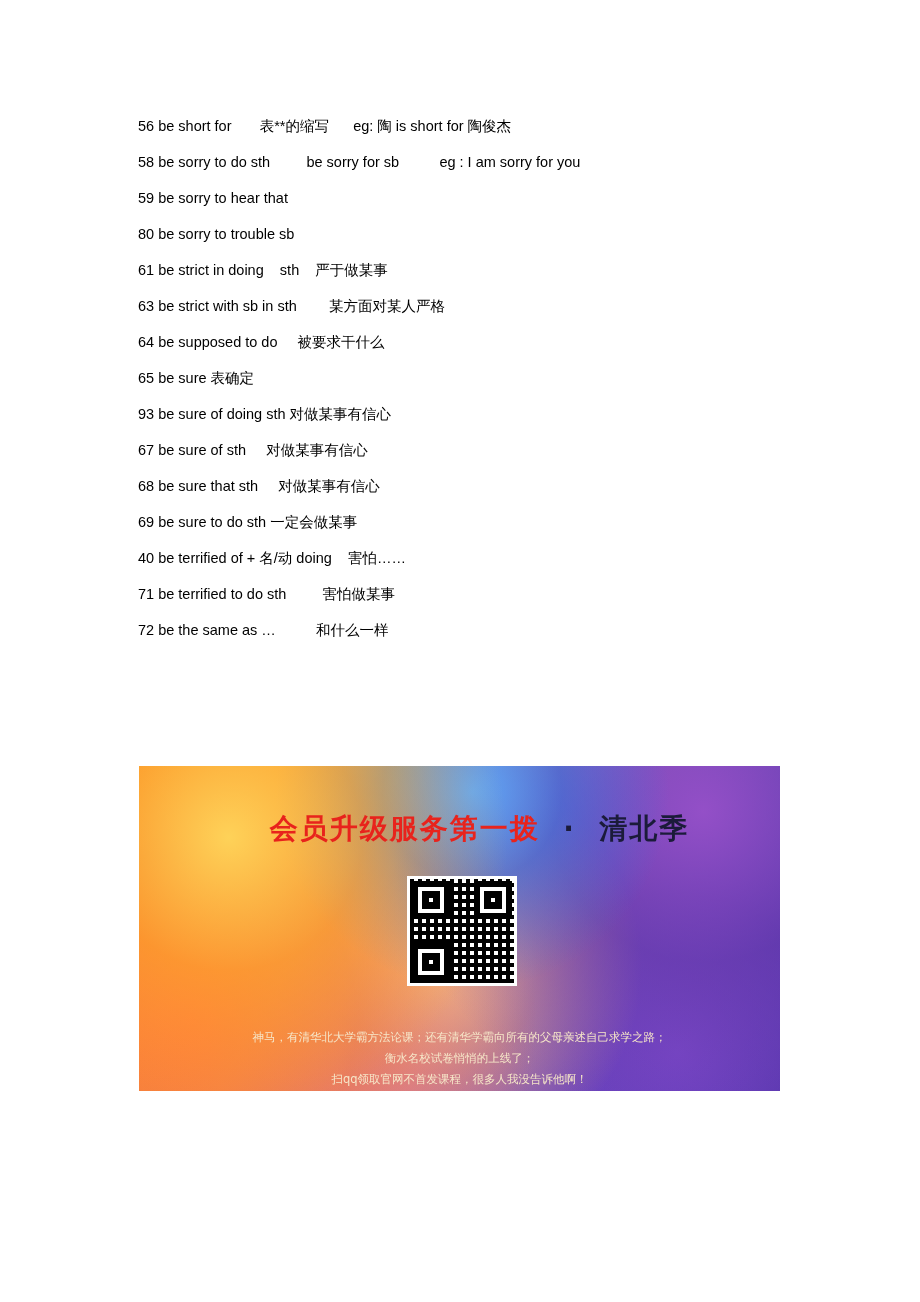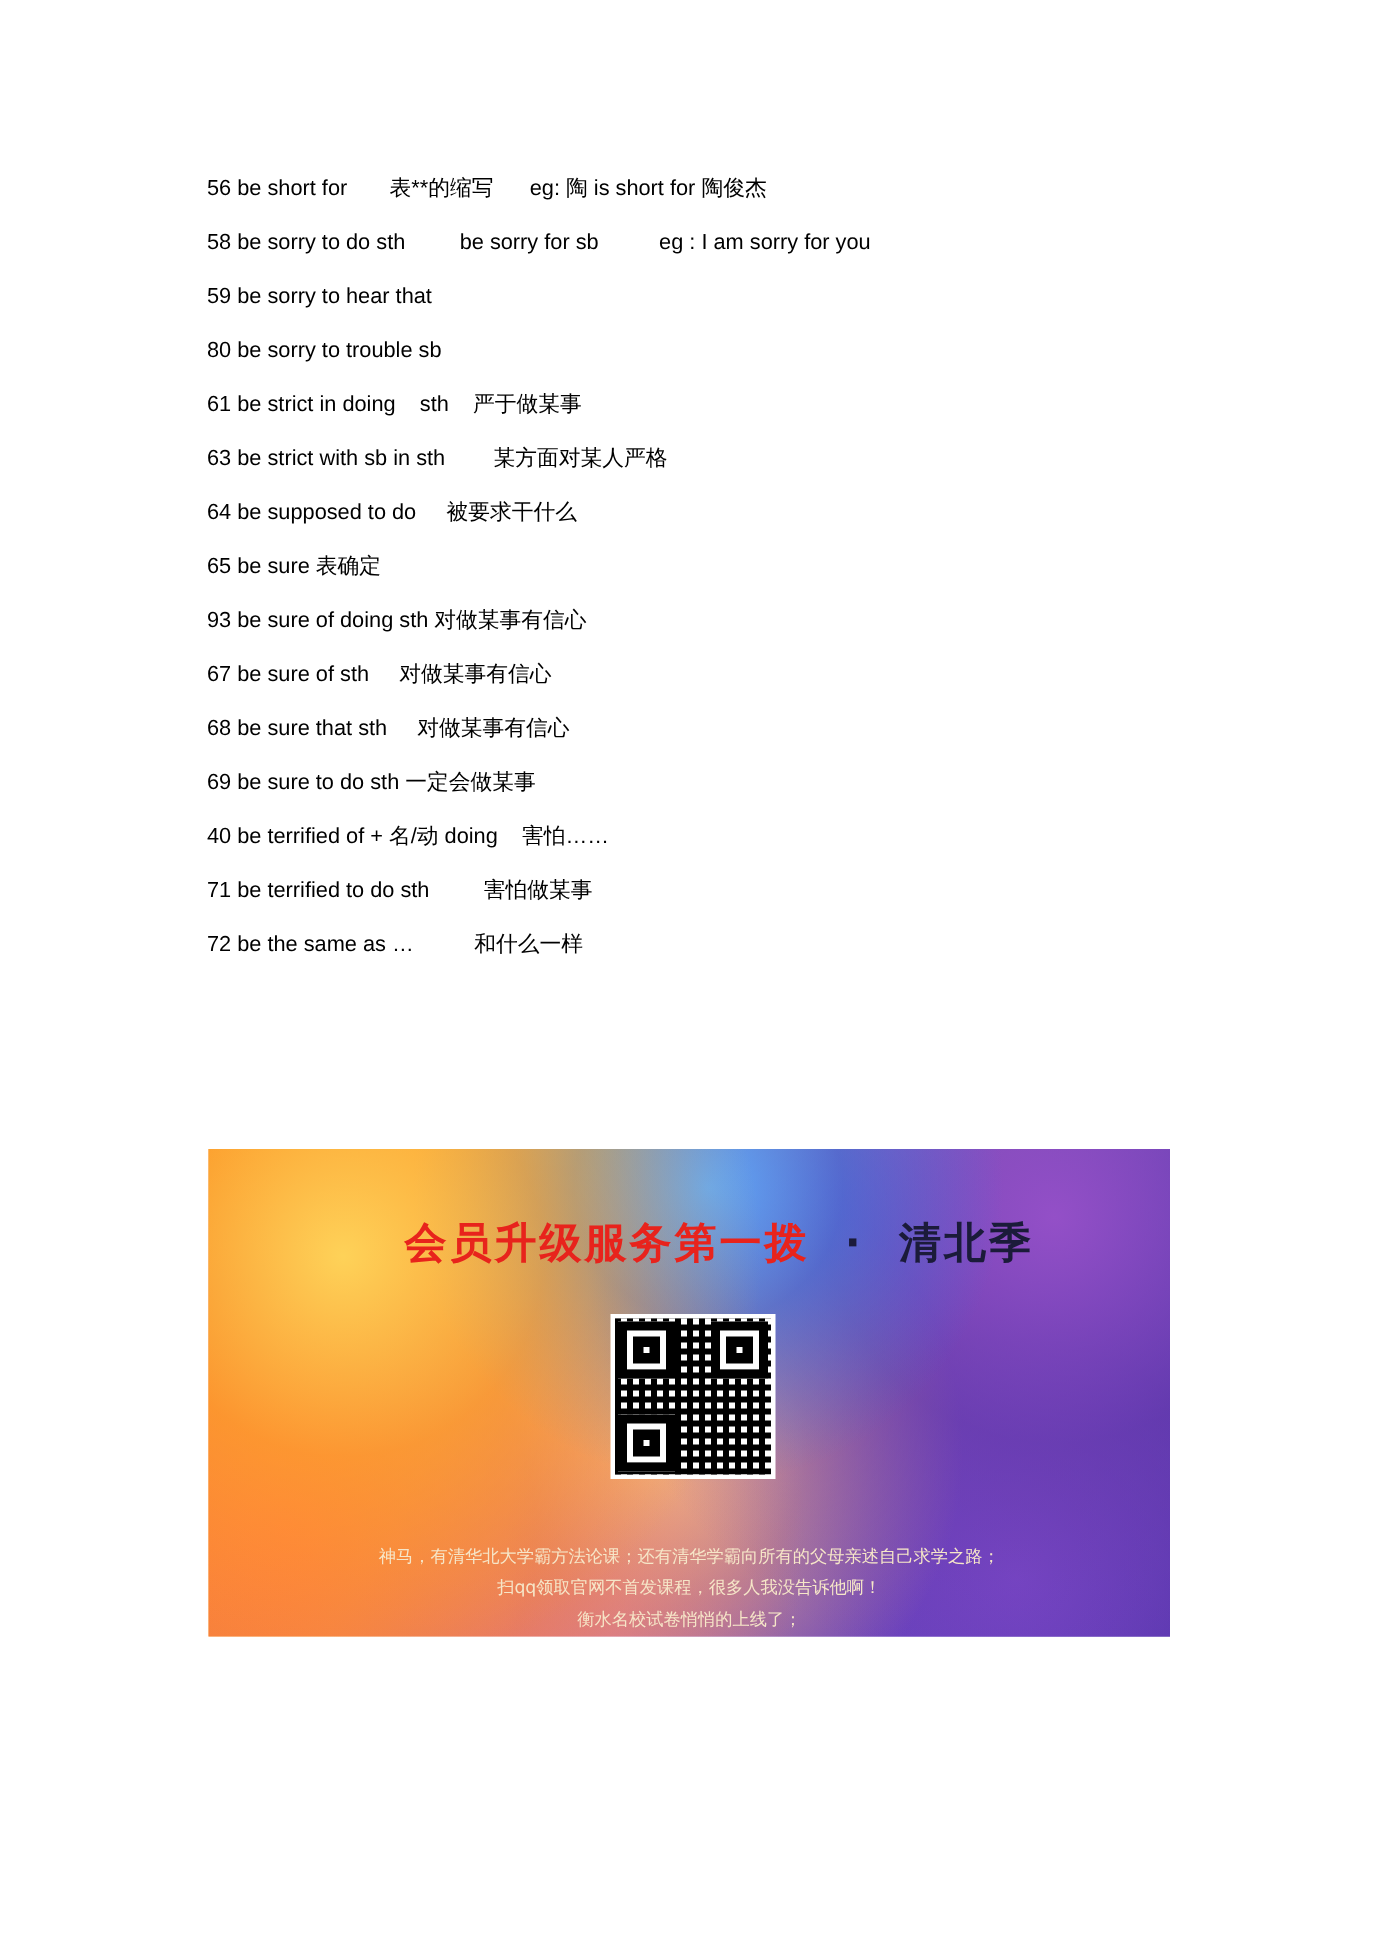--- a/index.html
+++ b/index.html
@@ -151,19 +151,19 @@
     <div class="banner-title"><span class="red">会员升级服务第一拨</span><span class="dark">  ·  </span><span class="dark">清北季</span></div>
 
     <div class="qr">
       <div class="qr-inner">
         <div class="qr-bl"></div>
       </div>
     </div>
 
     <div class="banner-lines">
       <div>神马，有清华北大学霸方法论课；还有清华学霸向所有的父母亲述自己求学之路；</div>
+      <div>衡水名校试卷悄悄的上线了；</div>
       <div>扫qq领取官网不首发课程，很多人我没告诉他啊！</div>
-      <div>衡水名校试卷悄悄的上线了；</div>
       <div>会员qq专享等你来撩……</div>
     </div>
   </div>
 
 </div>
 
 </body></html>

